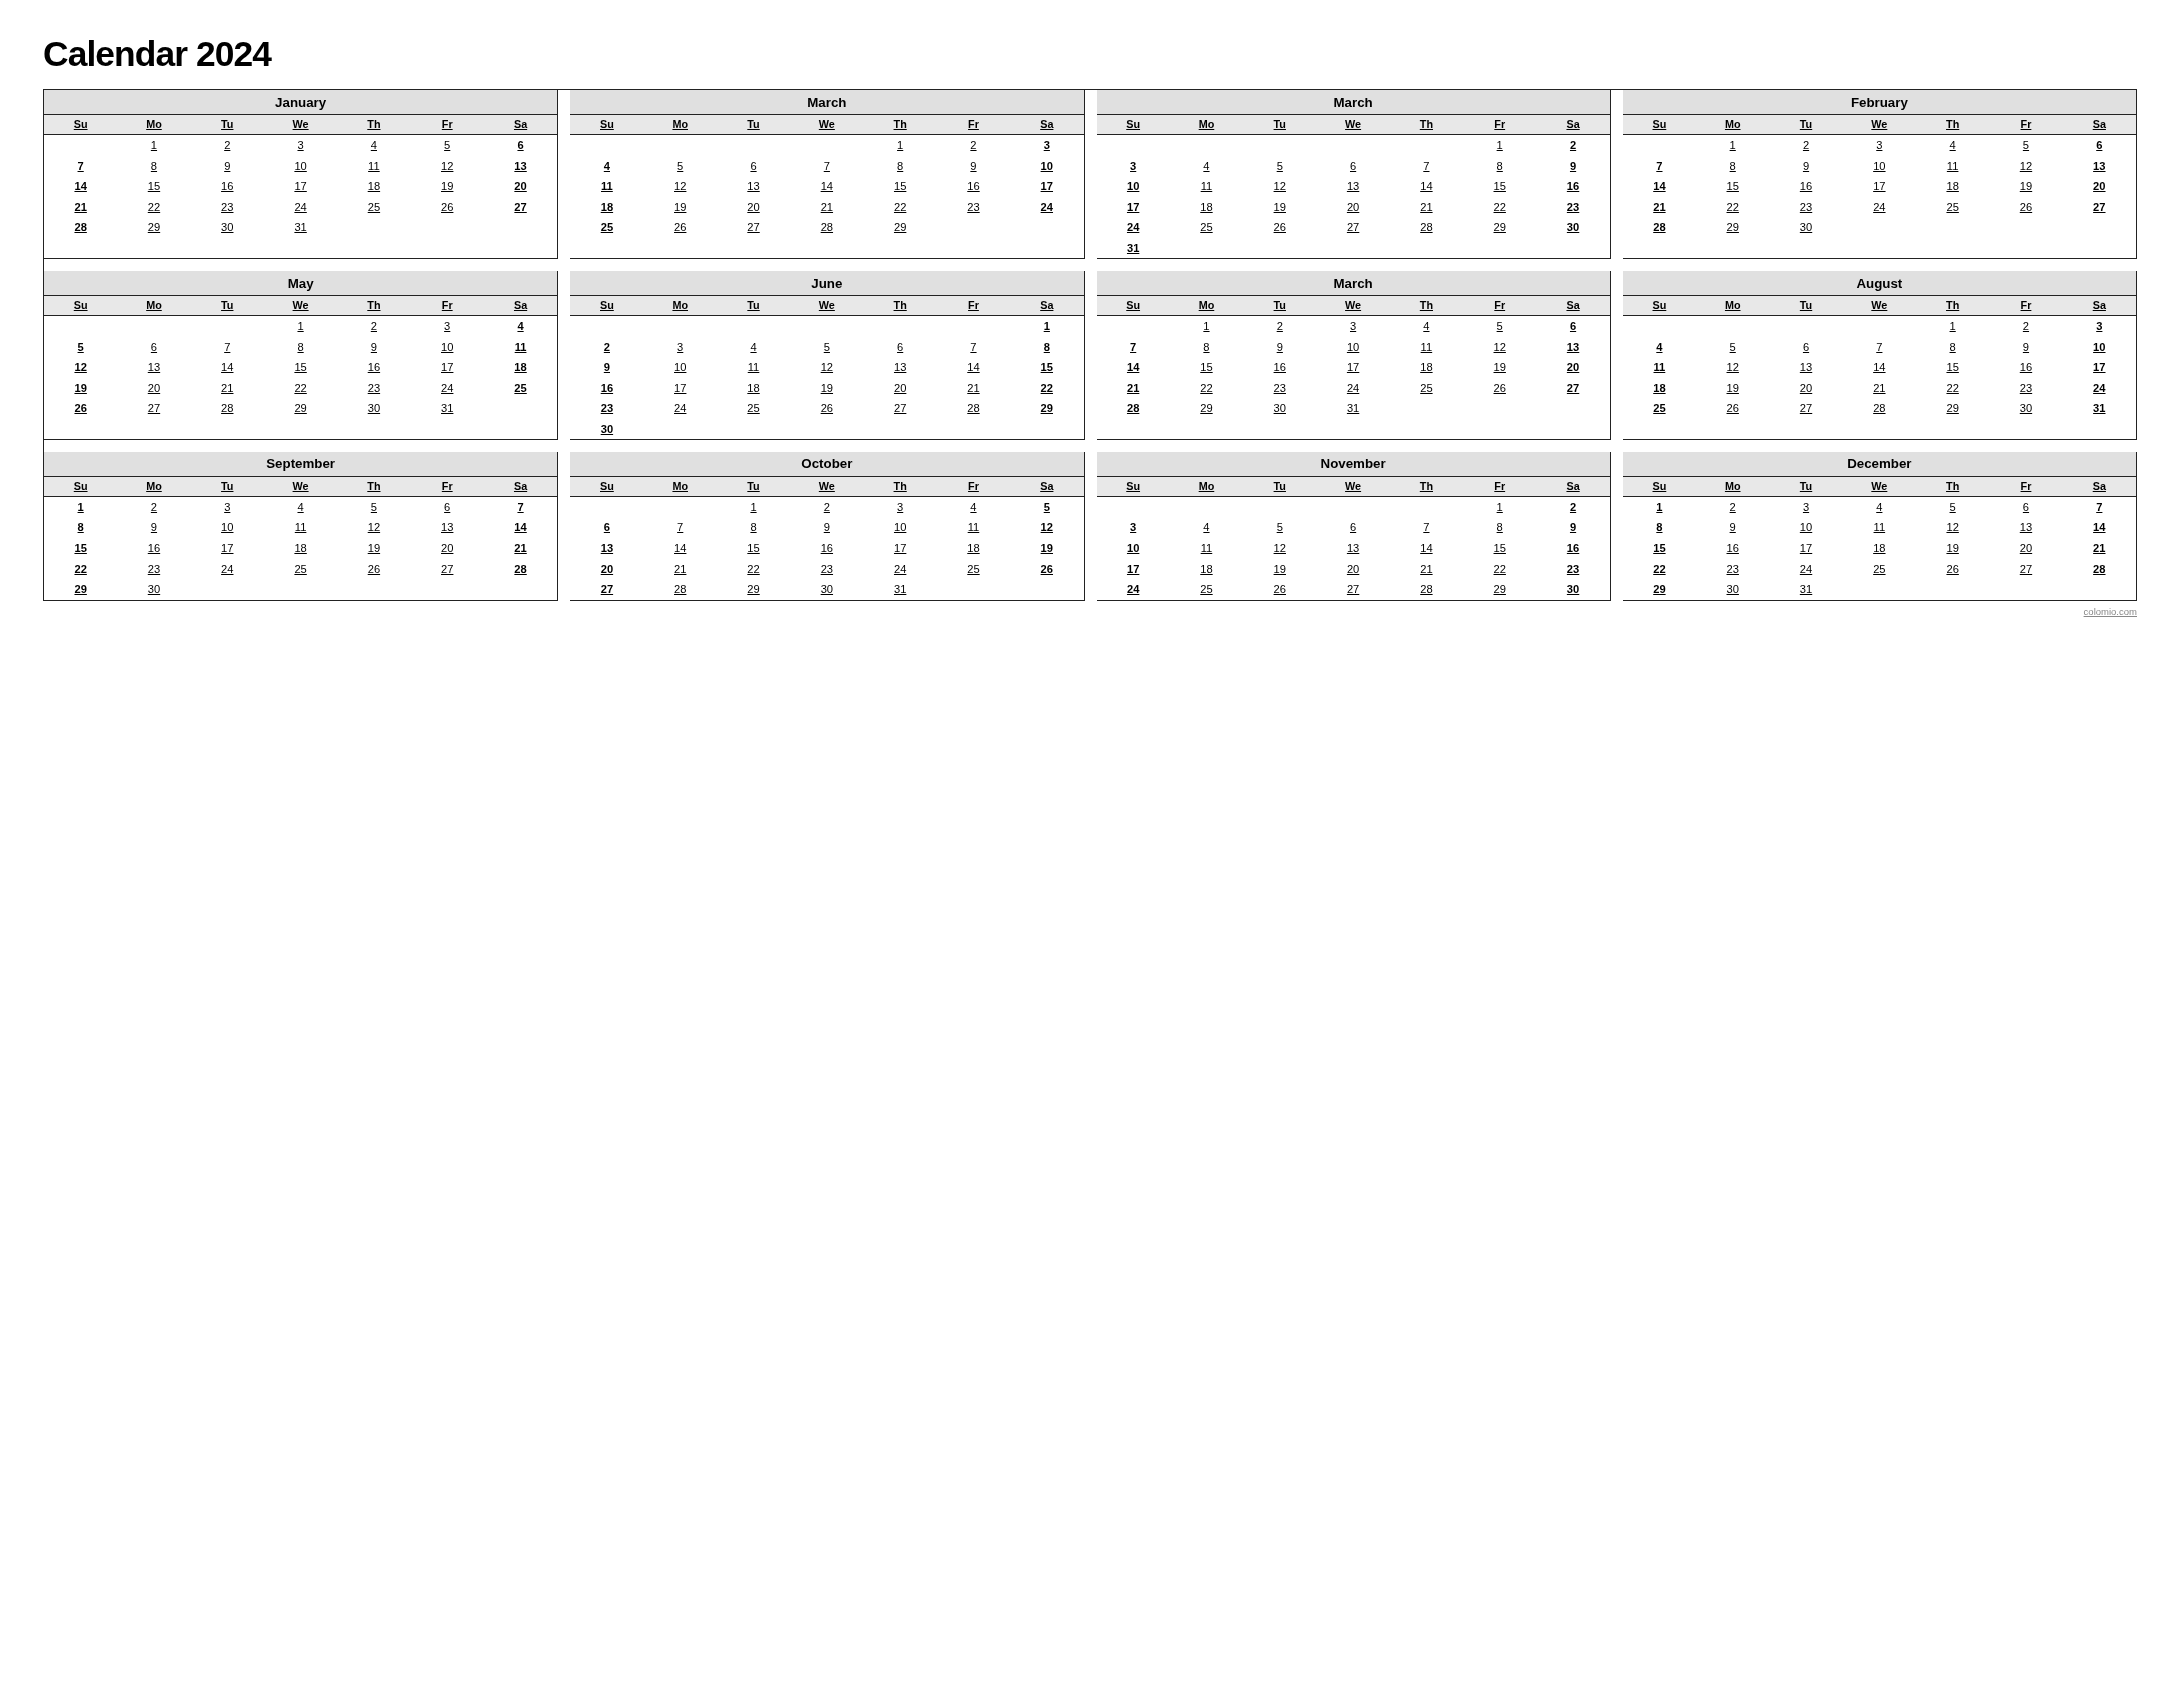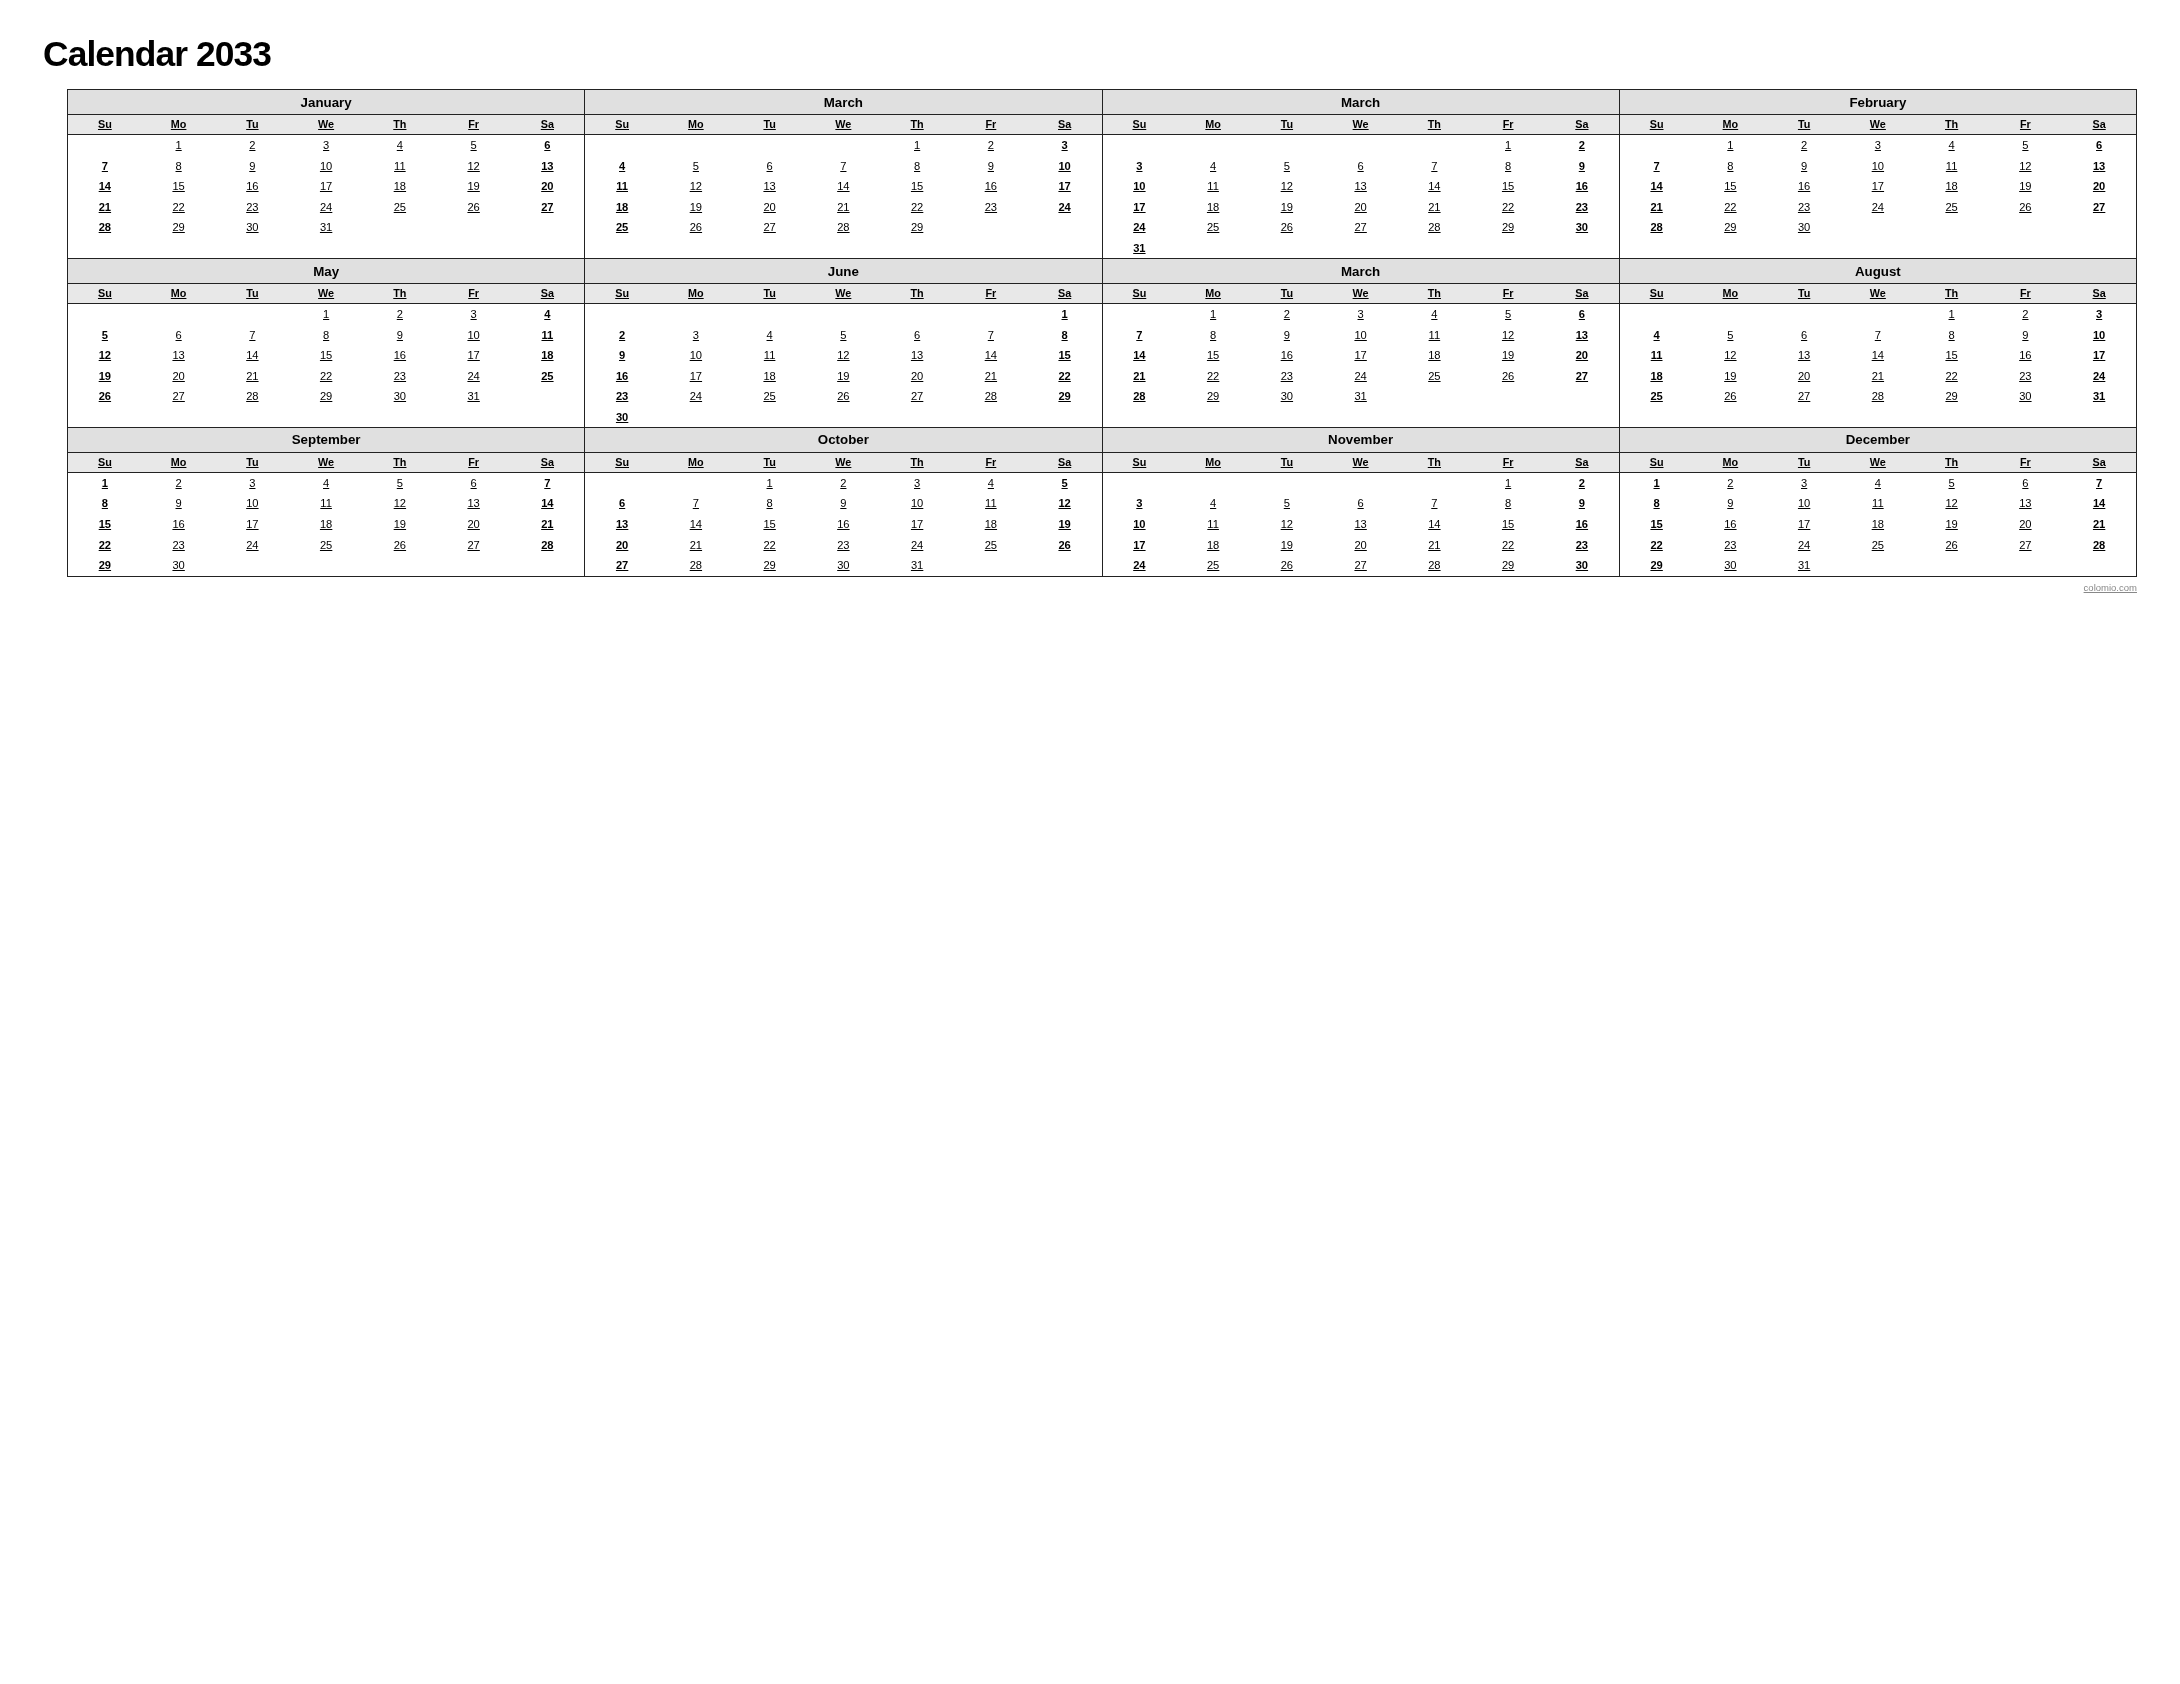--- a/index.html
+++ b/index.html
@@ -10,24 +10,23 @@
     }
     h1 {
       font-size: 2.6em;
       font-weight: 900;
       margin-bottom: 15.3px;
       letter-spacing: -0.9px;
     }
     .calendar-grid {
       display: grid;
       grid-template-columns: repeat(4, 1fr);
-      gap: 0;
+      gap: 12px;
       border-left: 1.3px solid #222;
       border-top: 1.3px solid #222;
-      margin-left: 24px;
     }
     .month-block {
       border-right: 1.3px solid #222;
       border-bottom: 1.3px solid #222;
     }
     .month-title {
       text-align: center;
       font-size: 0.98em;
       font-weight: bold;
       background: #e0e0e0;
@@ -71,21 +70,21 @@
       text-align: right;
       font-size: 0.7em;
       color: #888;
       margin-top: 5.1px;
       text-decoration: underline;
     }
   </style>
 </head>
 <body>
 
-<h1>Calendar 2033</h1>
+<h1>Calendar 2024</h1>
 
 <div class="calendar-grid" id="calendar-grid">
     <div class="month-block">
       <div class="month-title">January</div>
       <table class="month-table">
         <thead>
           <tr>
             <th>Su</th>
             <th>Mo</th>
             <th>Tu</th>

